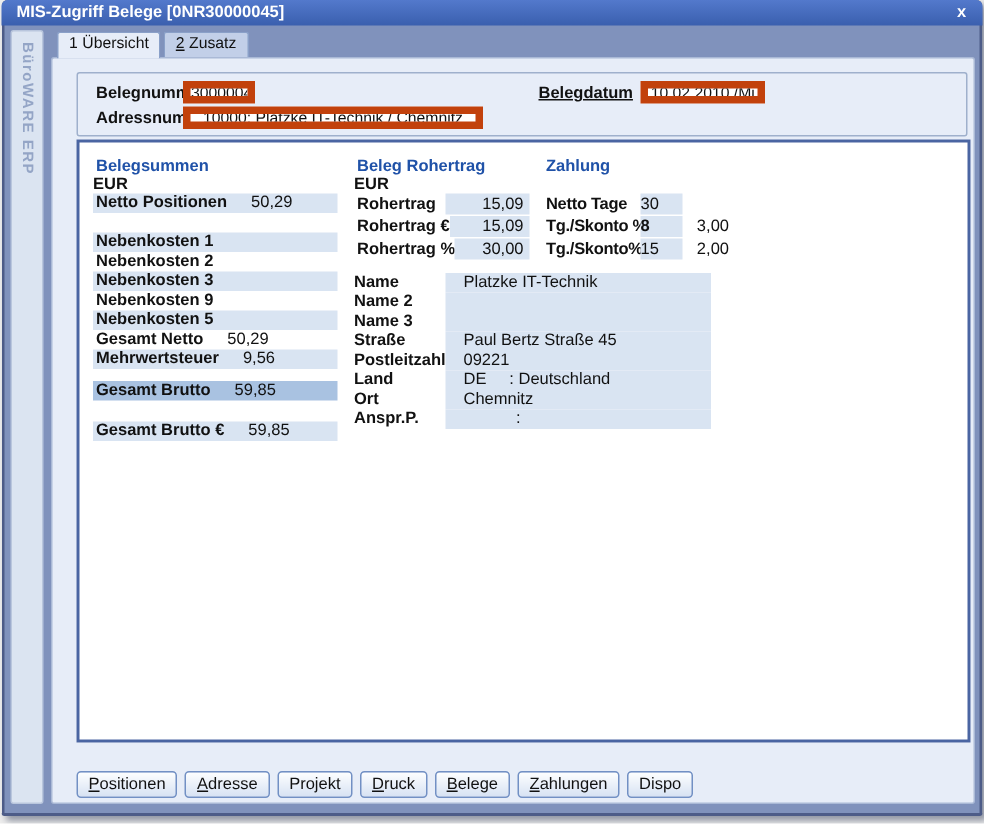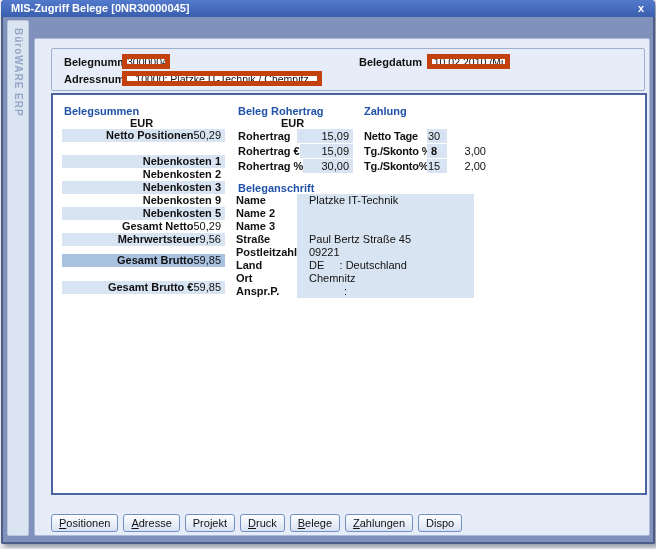--- a/index.html
+++ b/index.html
@@ -57,40 +57,40 @@
     position:absolute;height:15px;box-sizing:border-box;
     border:5px solid #c2410c;background:#fff;text-align:center;
     font-family:"Liberation Sans",sans-serif;font-size:10.5px;padding:0;color:#111;
   }
   .data-panel{
     position:absolute;left:16px;top:54px;width:596px;height:402px;
     box-sizing:border-box;border:2px solid var(--c-dpanel-border,#4a65a2);
     background:#fff;
   }
   .sec-title{height:12px;line-height:12px;font-weight:bold;color:var(--c-sec-title,#2052a8);padding-left:2px;}
-  .eur{height:12px;line-height:12px;font-weight:bold;text-align:center;padding-right:4px;}
+  .eur{height:12px;line-height:12px;font-weight:bold;text-align:left;padding-right:4px;}
   .blank12{height:12px;}
   
   .sec-belegsummen{position:absolute;left:9px;top:10px;width:163px;}
-  .srow{display:flex;justify-content:flex-end;height:13px;line-height:13px;padding:0 4px 0 2px;}
+  .srow{display:flex;justify-content:flex-start;height:13px;line-height:13px;padding:0 4px 0 2px;gap:16px;}
   .srow .lbl{font-weight:bold;white-space:nowrap;}
   .bg-blue{background:var(--c-row-blue,#d9e4f2);}
   .bg-dark{background:var(--c-row-dark,#a9c2e1);}
   .sp13{height:13px;} .sp8{height:8px;} .sp14{height:14px;}
   
   .sec-rohertrag{position:absolute;left:183px;top:10px;width:117px;}
   .rrow{display:flex;height:14px;line-height:14px;margin-bottom:1px;}
   .rrow .lbl{flex:1;font-weight:bold;padding-left:2px;white-space:nowrap;}
   .rrow .rval{width:56px;background:var(--c-row-blue,#d9e4f2);text-align:right;padding-right:4px;box-sizing:border-box;}
   
   .sec-zahlung{position:absolute;left:309px;top:10px;width:124px;}
   .zrow{position:relative;height:14px;line-height:14px;margin-bottom:1px;}
   .zrow .lbl{font-weight:bold;padding-left:2px;letter-spacing:-0.2px;white-space:nowrap;}
-  .zv1{position:absolute;left:65px;top:0;width:20px;height:14px;background:var(--c-row-blue,#d9e4f2);
-       text-align:center;padding-right:6px;box-sizing:border-box;}
+  .zv1{position:absolute;left:65px;top:0;width:28px;height:14px;background:var(--c-row-blue,#d9e4f2);
+       text-align:left;padding-right:6px;box-sizing:border-box;}
   .zv2{position:absolute;left:96px;top:0;width:28px;height:14px;text-align:right;}
   .bold{font-weight:bold;}
   
   .sec-anschrift{position:absolute;left:183px;top:87px;width:238px;}
   .arow{display:flex;height:13px;line-height:13px;}
   .albl{width:61px;font-weight:bold;white-space:nowrap;}
   .aval{flex:1;background:var(--c-row-blue,#d9e4f2);padding-left:12px;white-space:pre;}
   .aval.indent{padding-left:47px;}
   
   .button-row{position:absolute;left:16px;top:475px;display:flex;gap:5px;}
@@ -108,27 +108,35 @@
     <span class="title">MIS-Zugriff Belege [0NR30000045]</span>
     <span class="close">x</span>
   </div>
 
   <div class="wbody">
 
     <div class="brand-strip">
       <span class="brand-text">BüroWARE ERP</span>
     </div>
 
+    <div class="tabs">
+      <div class="tab active">
+        <span class="tnum">1</span><span>Übersicht</span>
+      </div>
+      <div class="tab">
+        <span class="tnum u">2</span><span>Zusatz</span>
+      </div>
+    </div>
 
     <div class="main-panel">
 
       <div class="fieldset">
         <span class="flabel" style="left:12px;top:7px;">Belegnummer</span>
         <input class="field" style="left: 70px; top: 5px; width: 48px;" readonly="" value="30000045">
-        <span class="flabel" style="left:307px;top:7px;">Belegdatum</span>
+        <span class="flabel" style="left:307px;top:7px;text-decoration:underline;">Belegdatum</span>
         <input class="field" style="left: 375px; top: 5px; width: 83px;" readonly="" value="10.02.2010 /Mi">
         <span class="flabel" style="left:12px;top:24px;">Adressnummer</span>
         <input class="field" style="left: 70px; top: 22px; width: 200px;" readonly="" value="10000: Platzke IT-Technik / Chemnitz">
       </div>
 
       <div class="data-panel">
 
         <div class="sec-belegsummen">
           <div class="sec-title">Belegsummen</div>
           <div class="eur">EUR</div>
@@ -208,21 +216,20 @@
             <span class="zv2">3,00</span>
           </div>
           <div class="zrow">
             <span class="lbl">Tg./Skonto%</span>
             <span class="zv1">15</span>
             <span class="zv2">2,00</span>
           </div>
         </div>
 
         <div class="sec-anschrift">
-          <div class="sec-title">Beleganschrift</div>
           <div class="arow">
             <span class="albl">Name</span>
               <span class="aval">Platzke IT-Technik</span>
           </div>
           <div class="arow">
             <span class="albl">Name 2</span>
               <span class="aval"></span>
           </div>
           <div class="arow">
             <span class="albl">Name 3</span>

